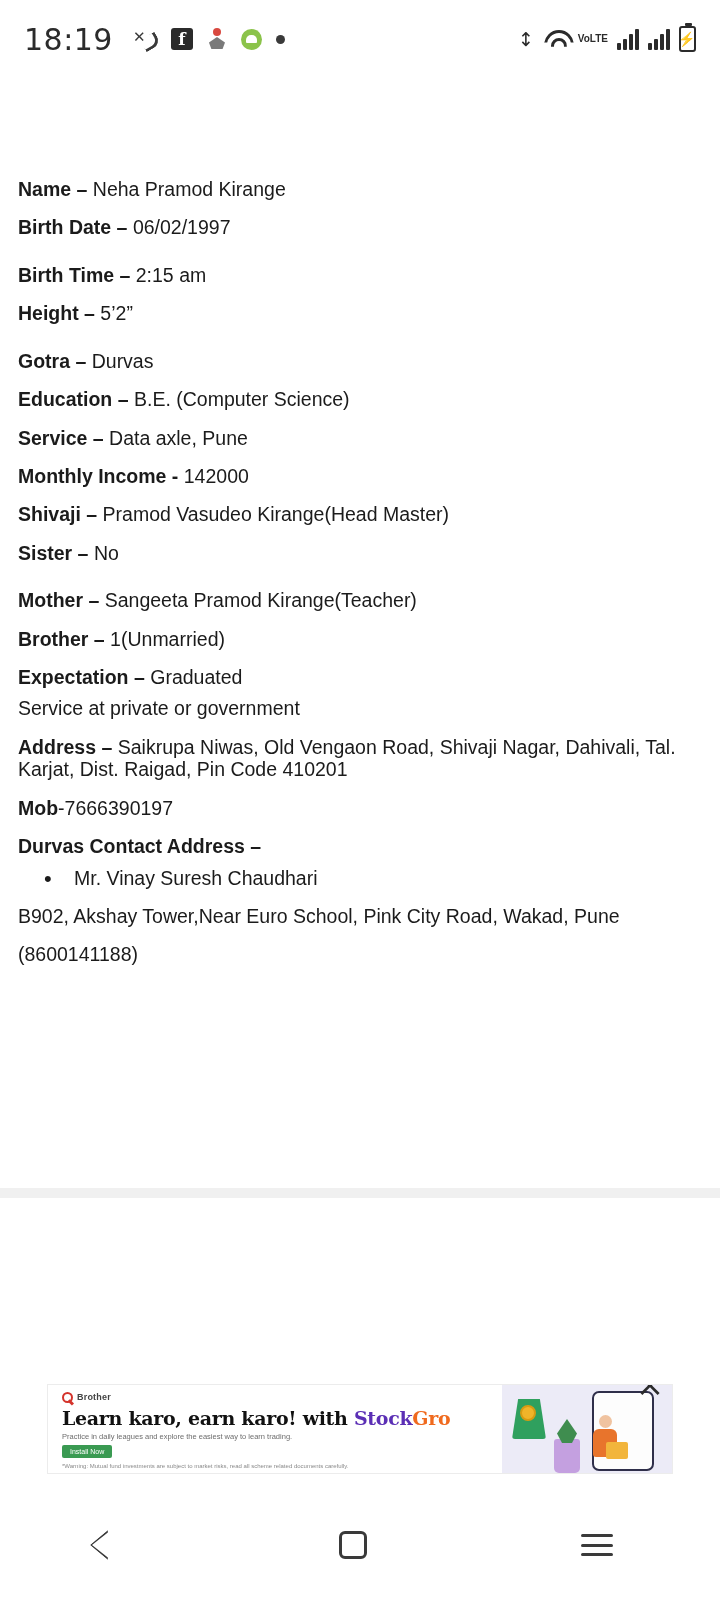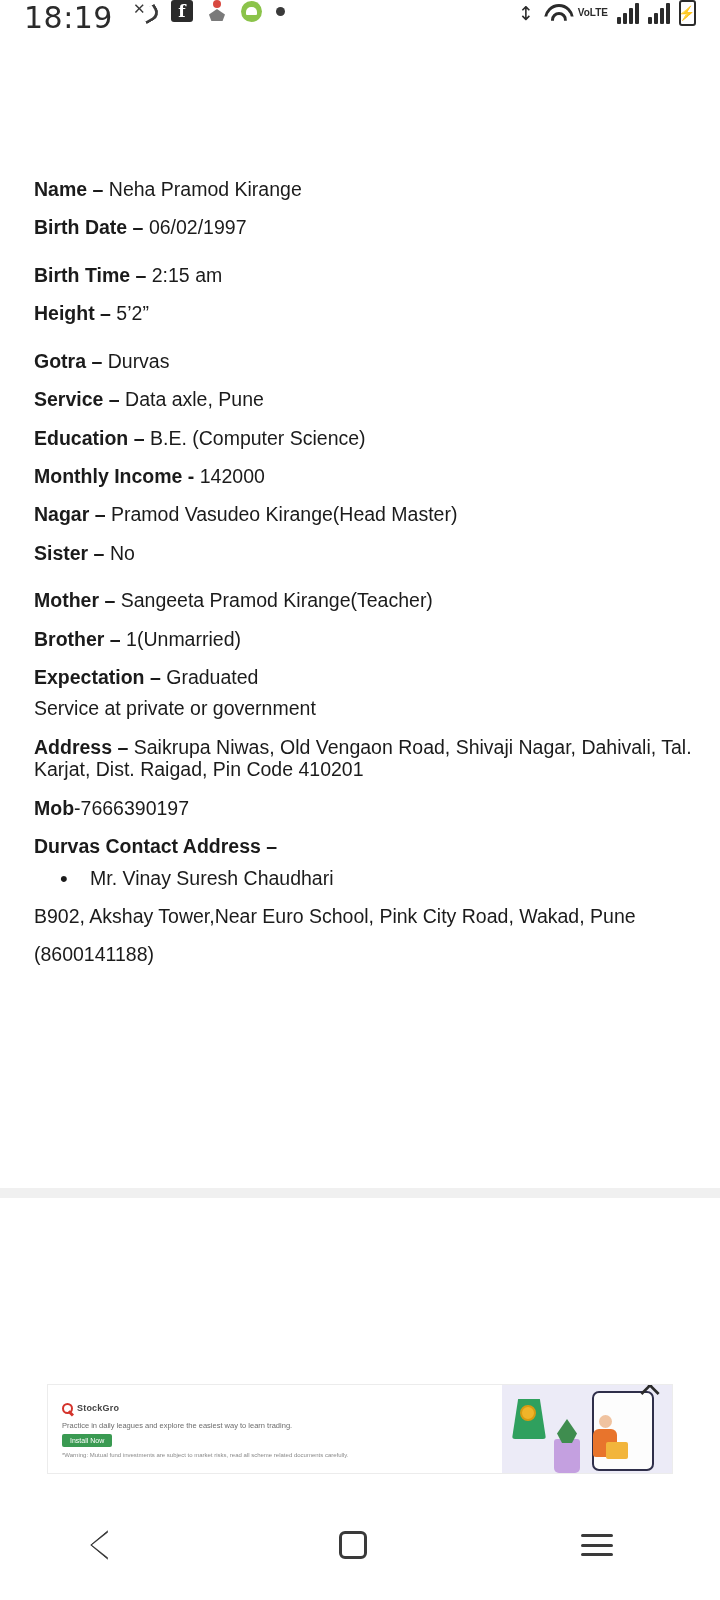--- a/index.html
+++ b/index.html
@@ -14,21 +14,21 @@
     width: 720px; height: 1600px;
     background: #ffffff;
     display: flex;
     flex-direction: column;
   }
 
   
   .status-bar {
     height: 78px;
     display: flex;
-    align-items: flex-start;
+    align-items: center;
     padding: 0 24px;
     flex: 0 0 auto;
   }
   .status-clock {
     font-size: 30px;
     color: #2b2b2b;
     letter-spacing: 0.5px;
     font-family: "DejaVu Sans", sans-serif;
   }
   .status-left-icons {
@@ -155,21 +155,21 @@
   .ico-battery::before {
     content: "";
     position: absolute; top: -5px; left: 4px;
     width: 7px; height: 3px; background: #2b2b2b; border-radius: 1px;
   }
   .ico-battery span { font-size: 14px; color: #2b2b2b; line-height: 1; }
 
   
   .doc {
     flex: 0 0 auto;
-    padding: 100px 16px 0 32px;
+    padding: 100px 16px 0 16px;
     color: #1b1b1b;
     font-size: 19.5px;
     line-height: 1.15;
   }
   .doc p {
     padding: 0 2px;
     font-family: "Liberation Sans", sans-serif;
   }
   .row { margin-bottom: 16px; }
   .row.tight { margin-bottom: 9px; }
@@ -432,36 +432,36 @@
       <span class="lbl">Height –</span>
       <span>5’2”</span>
     </p>
 
     <p class="row">
       <span class="lbl">Gotra –</span>
       <span>Durvas</span>
     </p>
 
     <p class="row">
+      <span class="lbl">Education –</span>
+      <span>B.E. (Computer Science)</span>
+    </p>
+
+    <p class="row">
       <span class="lbl">Service –</span>
       <span>Data axle, Pune</span>
     </p>
 
     <p class="row">
-      <span class="lbl">Education –</span>
-      <span>B.E. (Computer Science)</span>
-    </p>
-
-    <p class="row">
       <span class="lbl">Monthly Income -</span>
       <span>142000</span>
     </p>
 
     <p class="row">
-      <span class="lbl">Nagar –</span>
+      <span class="lbl">Shivaji –</span>
       <span>Pramod Vasudeo Kirange(Head Master)</span>
     </p>
 
     <p class="row gap">
       <span class="lbl">Sister –</span>
       <span>No</span>
     </p>
 
     <p class="row">
       <span class="lbl">Mother –</span>
@@ -498,21 +498,24 @@
     <p class="row">(8600141188)</p>
 
   </div>
 
   <div class="page-gap"></div>
 
   <div class="ad">
     <div class="ad-text">
       <div class="ad-brandrow">
         <span class="ad-logo-dot"></span>
-        <span class="ad-brand">StockGro</span>
+        <span class="ad-brand">Brother</span>
+      </div>
+      <div class="ad-headline">
+        <span>Learn karo, earn karo! with </span><span class="g1">Stock</span><span class="g2">Gro</span>
       </div>
       <div class="ad-sub">Practice in daily leagues and explore the easiest way to learn trading.</div>
       <div class="ad-cta">Install Now</div>
       <div class="ad-disc">*Warning: Mutual fund investments are subject to market risks, read all scheme related documents carefully.</div>
     </div>
     <div class="ad-art">
       <div class="coin-stack">
           <span class="coin"></span>
         </div>
       <div class="plant"></div>

